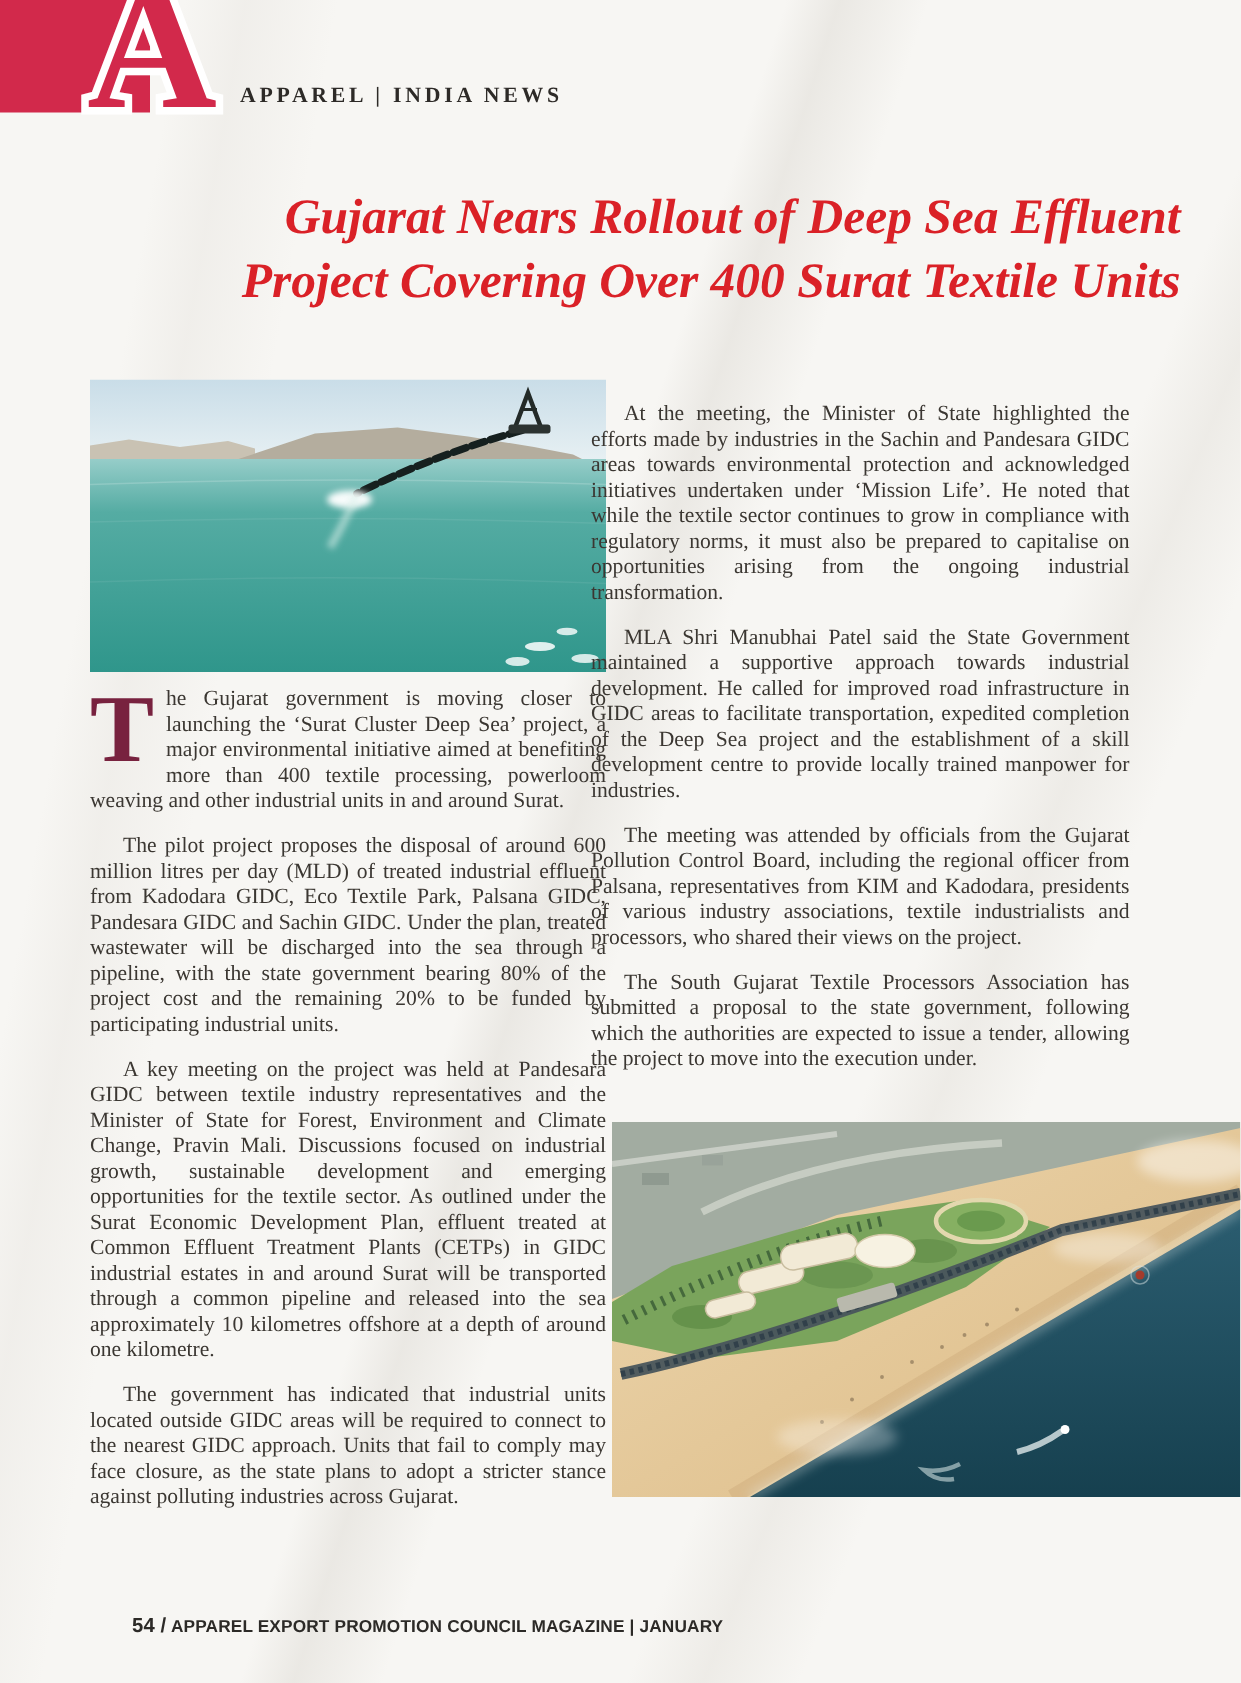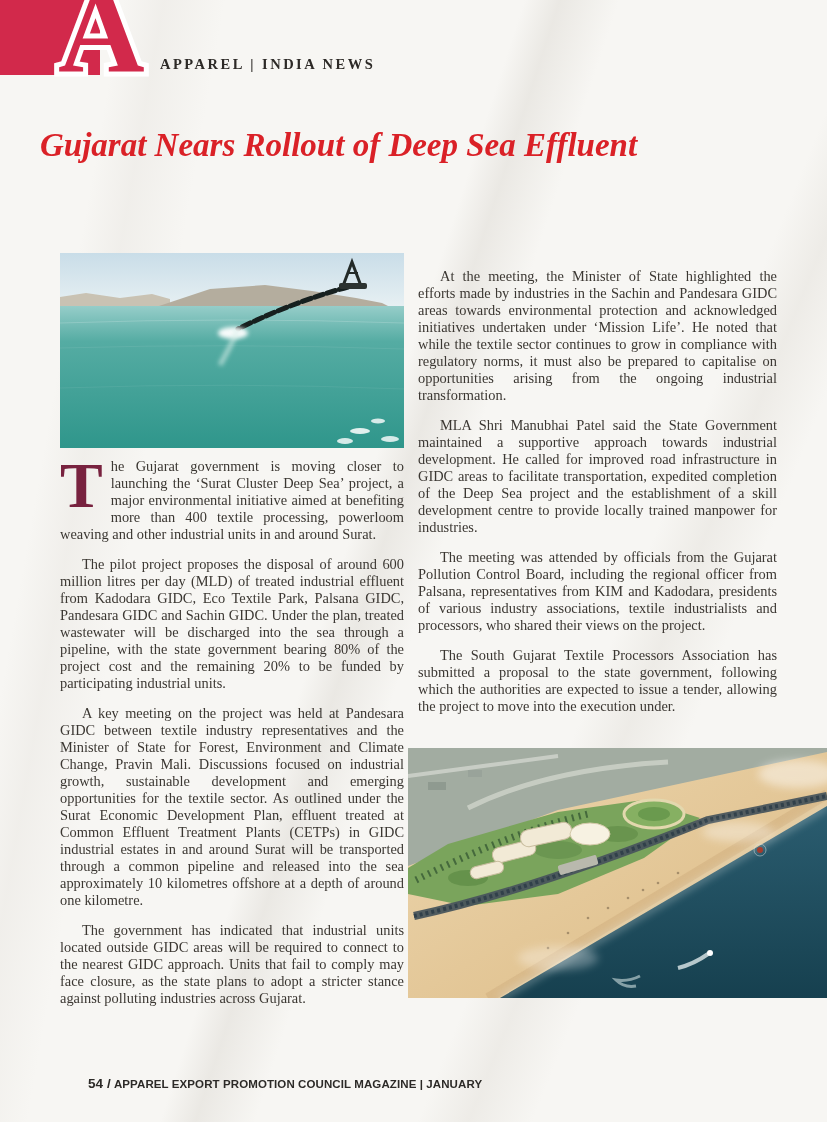--- a/index.html
+++ b/index.html
@@ -18,25 +18,25 @@
       linear-gradient(100deg, rgba(255,255,255,0) 12%, rgba(230,227,222,.4) 16%, rgba(255,255,255,0) 22%);
     font-family:"Liberation Serif", serif;
   }
   .brand-block{position:absolute;left:0;top:0;width:100px;height:75px;background:var(--brand);}
   .brand-letter{position:absolute;left:58px;top:-29px;font-family:"Liberation Serif",serif;
     font-weight:bold;font-size:120px;line-height:1;}
   .brand-letter.white{color:#ffffff;-webkit-text-stroke:10px #ffffff;}
   .brand-letter.red{color:var(--brand);}
   .section-label{position:absolute;left:160px;top:56px;font-weight:bold;font-size:14.5px;
     letter-spacing:2.5px;color:#2d2a27;font-family:Liberation Serif, serif;}
-  .headline{position:absolute;left:40px;top:124px;width:747px;text-align:left;
+  .headline{position:absolute;left:40px;top:124px;width:747px;text-align:right;
     font-style:italic;font-weight:bold;font-size:33px;line-height:43px;color:var(--titlered);}
   .col{position:absolute;}
   .col-left{left:60px;top:253px;width:344px;}
-  .col-right{left:418px;top:268px;width:359px;}
+  .col-right{left:394px;top:268px;width:359px;}
   .photo1{display:block;width:344px;height:195px;margin:0 0 10px 0;}
   .aerial{position:absolute;left:408px;top:748px;width:419px;height:250px;display:block;}
   p.body-par{margin:0 0 13px 0;text-align:justify;font-size:14.4px;line-height:17px;
     color:var(--ink);text-indent:22px;}
   p.body-par.lead{text-indent:0;}
   .dropcap{float:left;font-weight:bold;font-size:64px;line-height:50px;
     padding:3px 8px 0 0;color:var(--maroon);}
   .footer{position:absolute;left:88px;top:1076px;font-family:"Liberation Sans",sans-serif;
     font-weight:bold;color:#2c2a27;font-size:11.5px;letter-spacing:.1px;}
   .footer .pg{font-size:13.5px;margin-right:3px;}
@@ -44,20 +44,21 @@
 </head>
 <body>
 
 <div class="brand-block"></div>
 <span class="brand-letter white" aria-hidden="true">A</span>
 <span class="brand-letter red">A</span>
 <div class="section-label">APPAREL | INDIA NEWS</div>
 
 <div class="headline">
   <div>Gujarat Nears Rollout of Deep Sea Effluent</div>
+  <div>Project Covering Over 400 Surat Textile Units</div>
 </div>
 
 <div class="col col-left">
   <svg class="photo1" viewBox="0 0 344 195">
     <defs>
       <linearGradient id="sky1" x1="0" y1="0" x2="0" y2="1">
         <stop offset="0" stop-color="#c9dde8"></stop>
           <stop offset="1" stop-color="#eaf2f4"></stop>
       </linearGradient>
       <linearGradient id="sea1" x1="0" y1="0" x2="0" y2="1">

